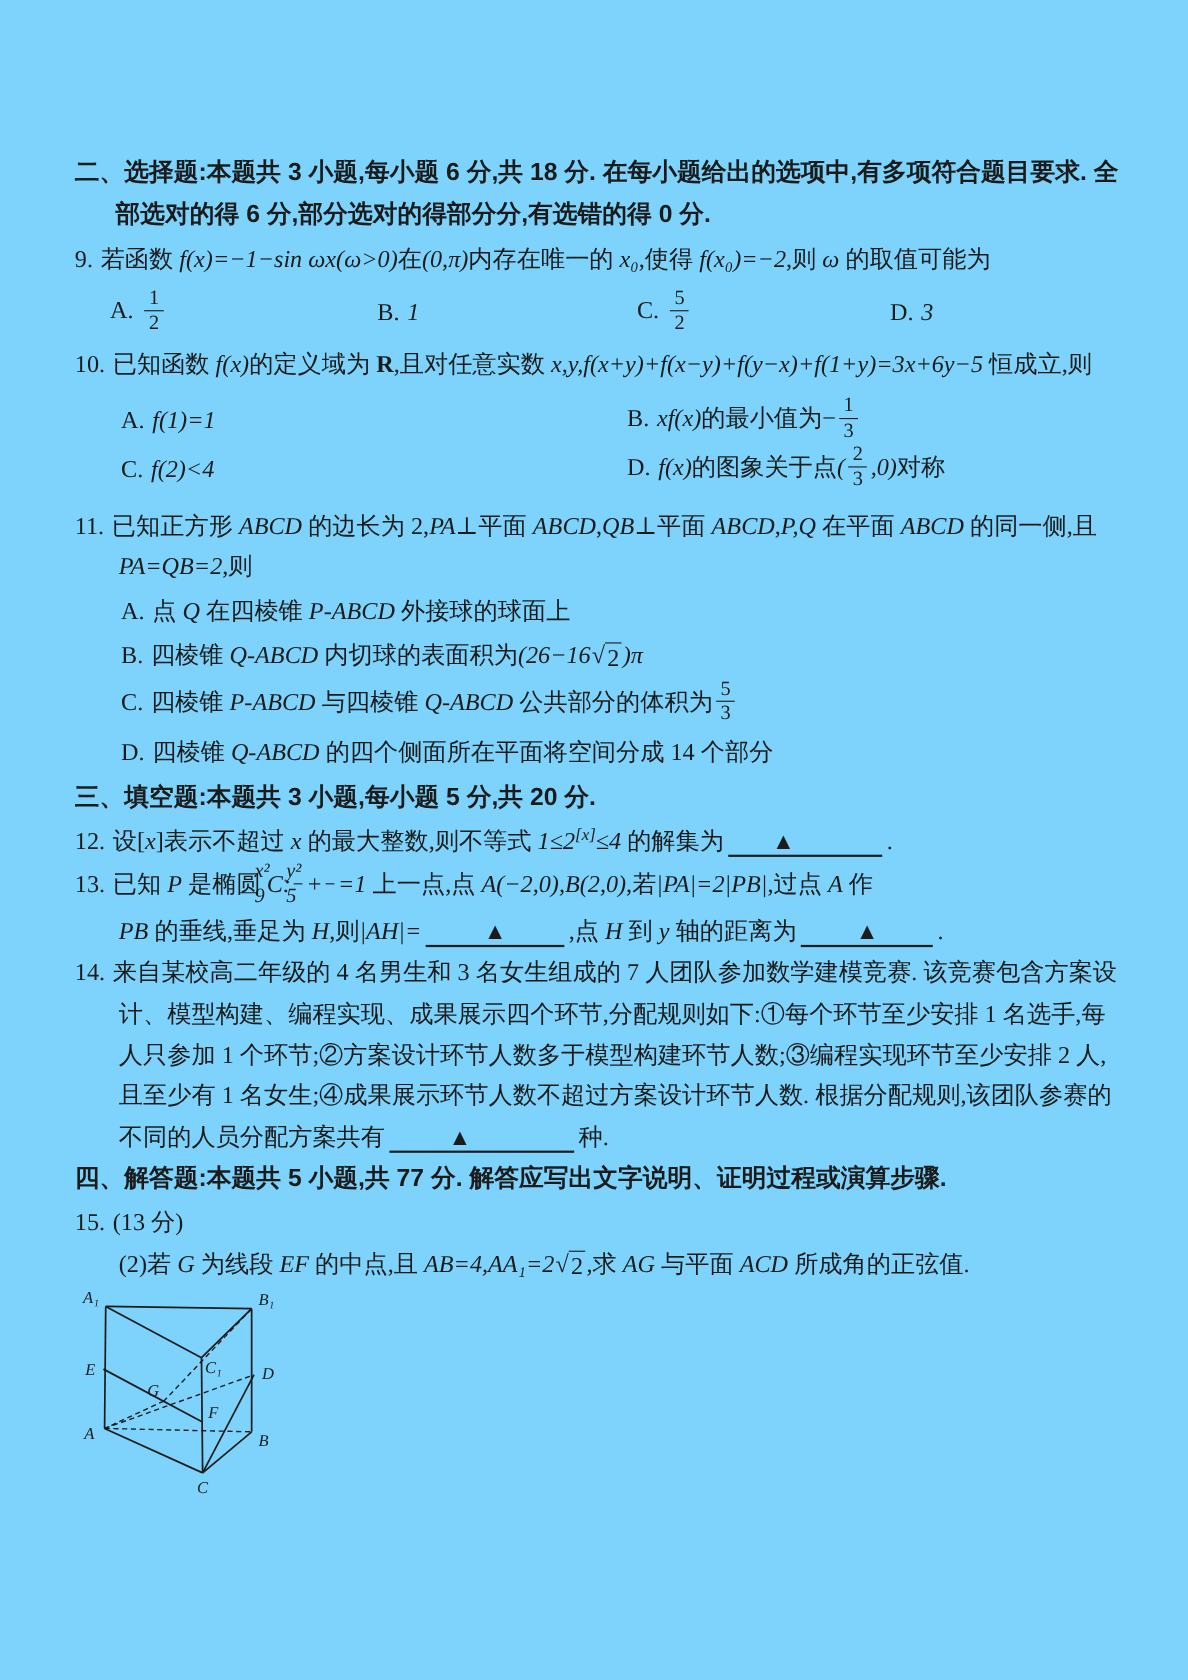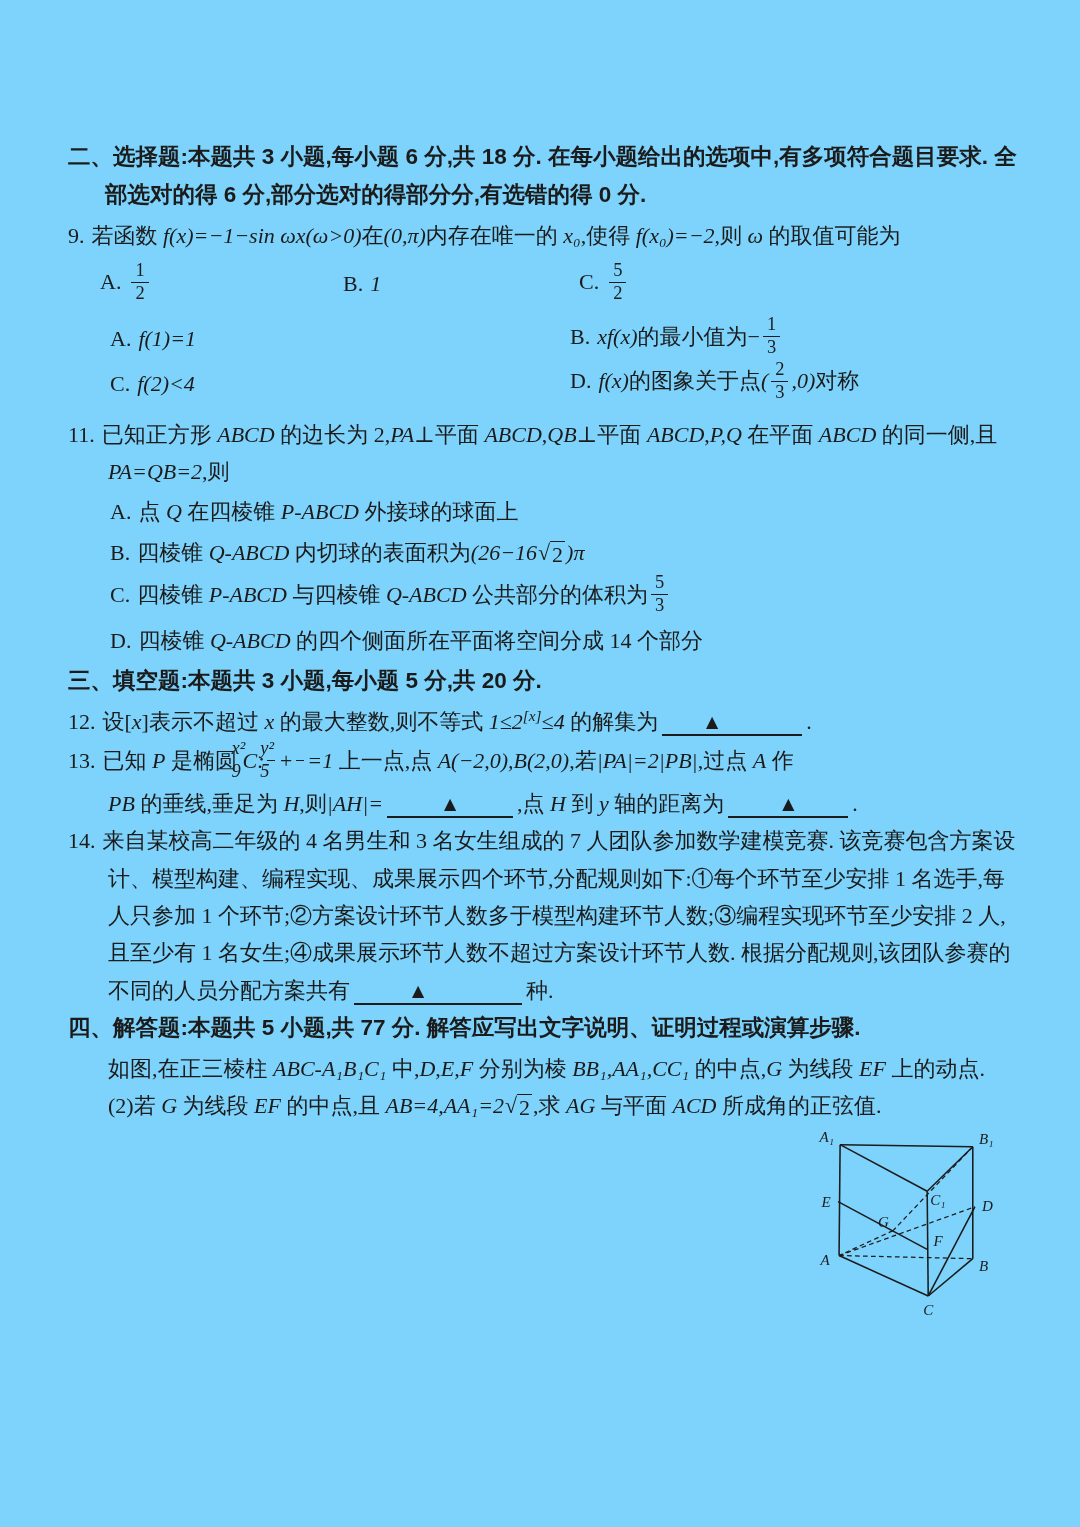--- a/index.html
+++ b/index.html
@@ -25,21 +25,21 @@
   .sqrt .rsign{line-height:1.1;}
   .sqrt .rad{border-top:1.6px solid currentColor;line-height:1.15;padding:0 2px;}
   .blank{display:inline-block;border-bottom:2px solid #1b1b1b;text-align:center;
          line-height:1.05;padding:0 4px 0 4px;margin:0 4px;font-size:0.95em;}
   .opts4{display:grid;grid-template-columns:243px 236px 230px auto;align-items:center;
          padding-left:32px;margin:8px 0 6px 0;}
   .opts2{display:grid;grid-template-columns:460px auto;align-items:center;
          padding-left:42px;margin:10px 0;}
   .optline{padding-left:42px;margin:3px 0;}
   .olabel{margin-right:7px;}
-  .figwrap{display:flex;justify-content:flex-end;padding-right:14px;margin-top:2px;}
+  .figwrap{display:flex;justify-content:flex-start;padding-right:14px;margin-top:2px;}
   svg text{font-family:"Liberation Serif","DejaVu Serif",serif;font-style:italic;font-size:14.5px;fill:#1b1b1b;}
   svg line{stroke:#1b1b1b;}
   svg .solid{stroke-width:1.5;}
   svg .dashed{stroke-width:1.2;stroke-dasharray:4.5 3.2;}
 </style>
 </head>
 <body>
 
 <div class="page">
   <div class="content">
@@ -50,22 +50,24 @@
     <div class="opts4">
       <span class="opt"><span class="olabel">A.</span><span><span class="frac">
               <span class="num">1</span>
               <span class="den">2</span>
             </span></span></span>
       <span class="opt"><span class="olabel">B.</span><span><span class="seg-m">1</span></span></span>
       <span class="opt"><span class="olabel">C.</span><span><span class="frac">
               <span class="num">5</span>
               <span class="den">2</span>
             </span></span></span>
+      <span class="opt"><span class="olabel">D.</span><span><span class="seg-m">3</span></span></span>
     </div>
 
+    <p class="q"><span class="qnum">10.</span><span><span class="seg-t">已知函数 </span><span class="seg-m">f(x)</span><span class="seg-t">的定义域为 </span><span class="seg-b">R</span><span class="seg-t">,且对任意实数 </span><span class="seg-m">x,y,f(x+y)+f(x−y)+f(y−x)+f(1+y)=3x+6y−5</span><span class="seg-t"> 恒成立,则</span></span></p>
     <div class="opts2">
       <span class="opt"><span class="olabel">A.</span><span><span class="seg-m">f(1)=1</span></span></span>
       <span class="opt"><span class="olabel">B.</span><span><span class="seg-m">xf(x)</span><span class="seg-t">的最小值为−</span><span class="frac">
               <span class="num">1</span>
               <span class="den">3</span>
             </span></span></span>
       <span class="opt"><span class="olabel">C.</span><span><span class="seg-m">f(2)&lt;4</span></span></span>
       <span class="opt"><span class="olabel">D.</span><span><span class="seg-m">f(x)</span><span class="seg-t">的图象关于点</span><span class="seg-m">(</span><span class="frac">
               <span class="num">2</span>
               <span class="den">3</span>
@@ -94,21 +96,21 @@
           </span><span class="seg-m">+</span><span class="frac it">
             <span class="num">y²</span>
             <span class="den">5</span>
           </span><span class="seg-m">=1</span><span class="seg-t"> 上一点,点 </span><span class="seg-m">A(−2,0),B(2,0)</span><span class="seg-t">,若</span><span class="seg-m">|PA|=2|PB|</span><span class="seg-t">,过点 </span><span class="seg-m">A</span><span class="seg-t"> 作</span></span></p>
     <p class="qcont"><span><span class="seg-m">PB</span><span class="seg-t"> 的垂线,垂足为 </span><span class="seg-m">H</span><span class="seg-t">,则</span><span class="seg-m">|AH|=</span><span class="blank" style="min-width: 118px;">▲</span><span class="seg-t">,点 </span><span class="seg-m">H</span><span class="seg-t"> 到 </span><span class="seg-m">y</span><span class="seg-t"> 轴的距离为</span><span class="blank" style="min-width: 112px;">▲</span><span class="seg-t">.</span></span></p>
 
     <p class="q"><span class="qnum">14.</span><span><span class="seg-t">来自某校高二年级的 4 名男生和 3 名女生组成的 7 人团队参加数学建模竞赛. 该竞赛包含方案设计、模型构建、编程实现、成果展示四个环节,分配规则如下:①每个环节至少安排 1 名选手,每人只参加 1 个环节;②方案设计环节人数多于模型构建环节人数;③编程实现环节至少安排 2 人,且至少有 1 名女生;④成果展示环节人数不超过方案设计环节人数. 根据分配规则,该团队参赛的不同的人员分配方案共有</span><span class="blank" style="min-width: 160px;">▲</span><span class="seg-t">种.</span></span></p>
 
     <p class="sec">四、解答题:本题共 5 小题,共 77 分. 解答应写出文字说明、证明过程或演算步骤.</p>
 
-    <p class="qcont"><span><span class="seg-t">如图,在正三棱柱 </span><span class="seg-m">ABC-A₁B₁C₁</span><span class="seg-t"> 中,</span><span class="seg-m">D,E,F</span><span class="seg-t"> 分别为棱 </span><span class="seg-m">BB₁,AA₁,CC₁</span><span class="seg-t"> 的中点,</span><span class="seg-m">G</span><span class="seg-t"> 为线段 </span><span class="seg-m">EF</span><span class="seg-t"> 上的动点.</span></span></p>
+    <p class="q"><span class="qnum">15.</span><span>(13 分)</span></p>
     <p class="qcont"><span><span class="seg-t">(2)若 </span><span class="seg-m">G</span><span class="seg-t"> 为线段 </span><span class="seg-m">EF</span><span class="seg-t"> 的中点,且 </span><span class="seg-m">AB=4,AA₁=2</span><span class="sqrt">
             <span class="rsign">√</span>
             <span class="rad">2</span>
           </span><span class="seg-t">,求 </span><span class="seg-m">AG</span><span class="seg-t"> 与平面 </span><span class="seg-m">ACD</span><span class="seg-t"> 所成角的正弦值.</span></span></p>
 
     <div class="figwrap">
       <svg width="192" height="199" viewBox="0 0 185 192" xmlns="http://www.w3.org/2000/svg">
           <line x1="26" y1="125" x2="155" y2="128" class="dashed"></line>
           <line x1="26" y1="125" x2="157" y2="78" class="dashed"></line>
           <line x1="155" y1="20" x2="78" y2="101" class="dashed"></line>

